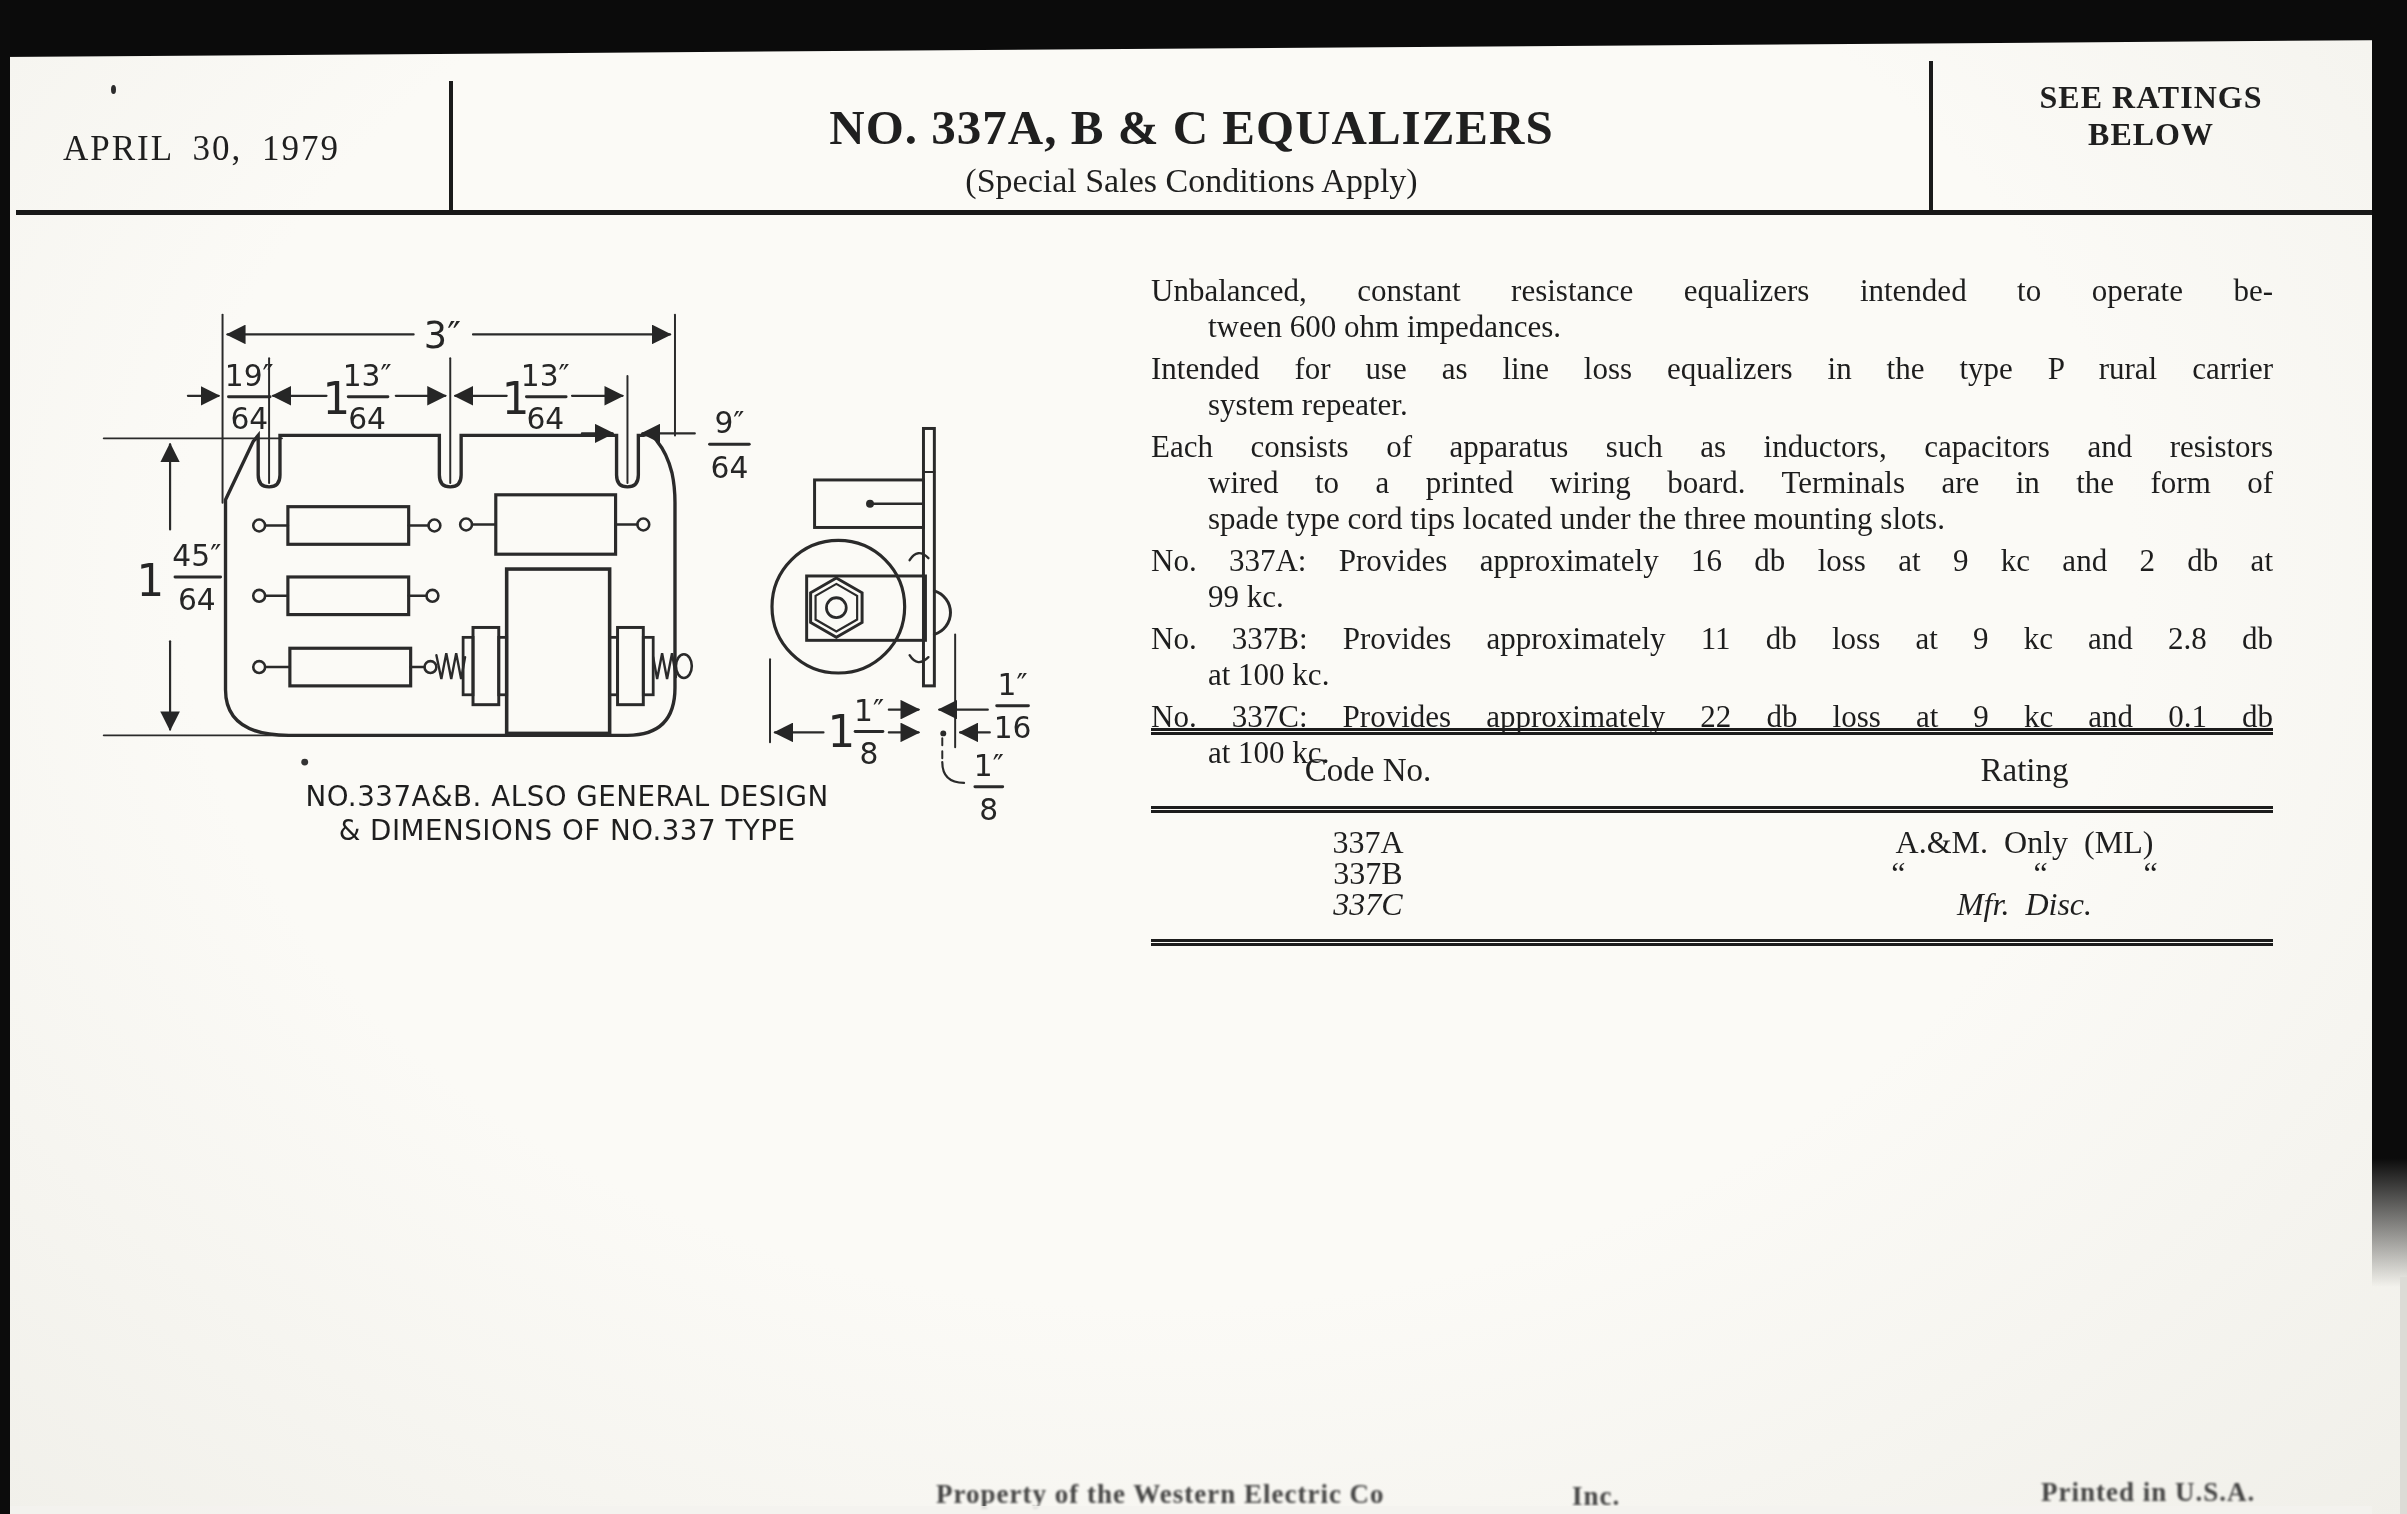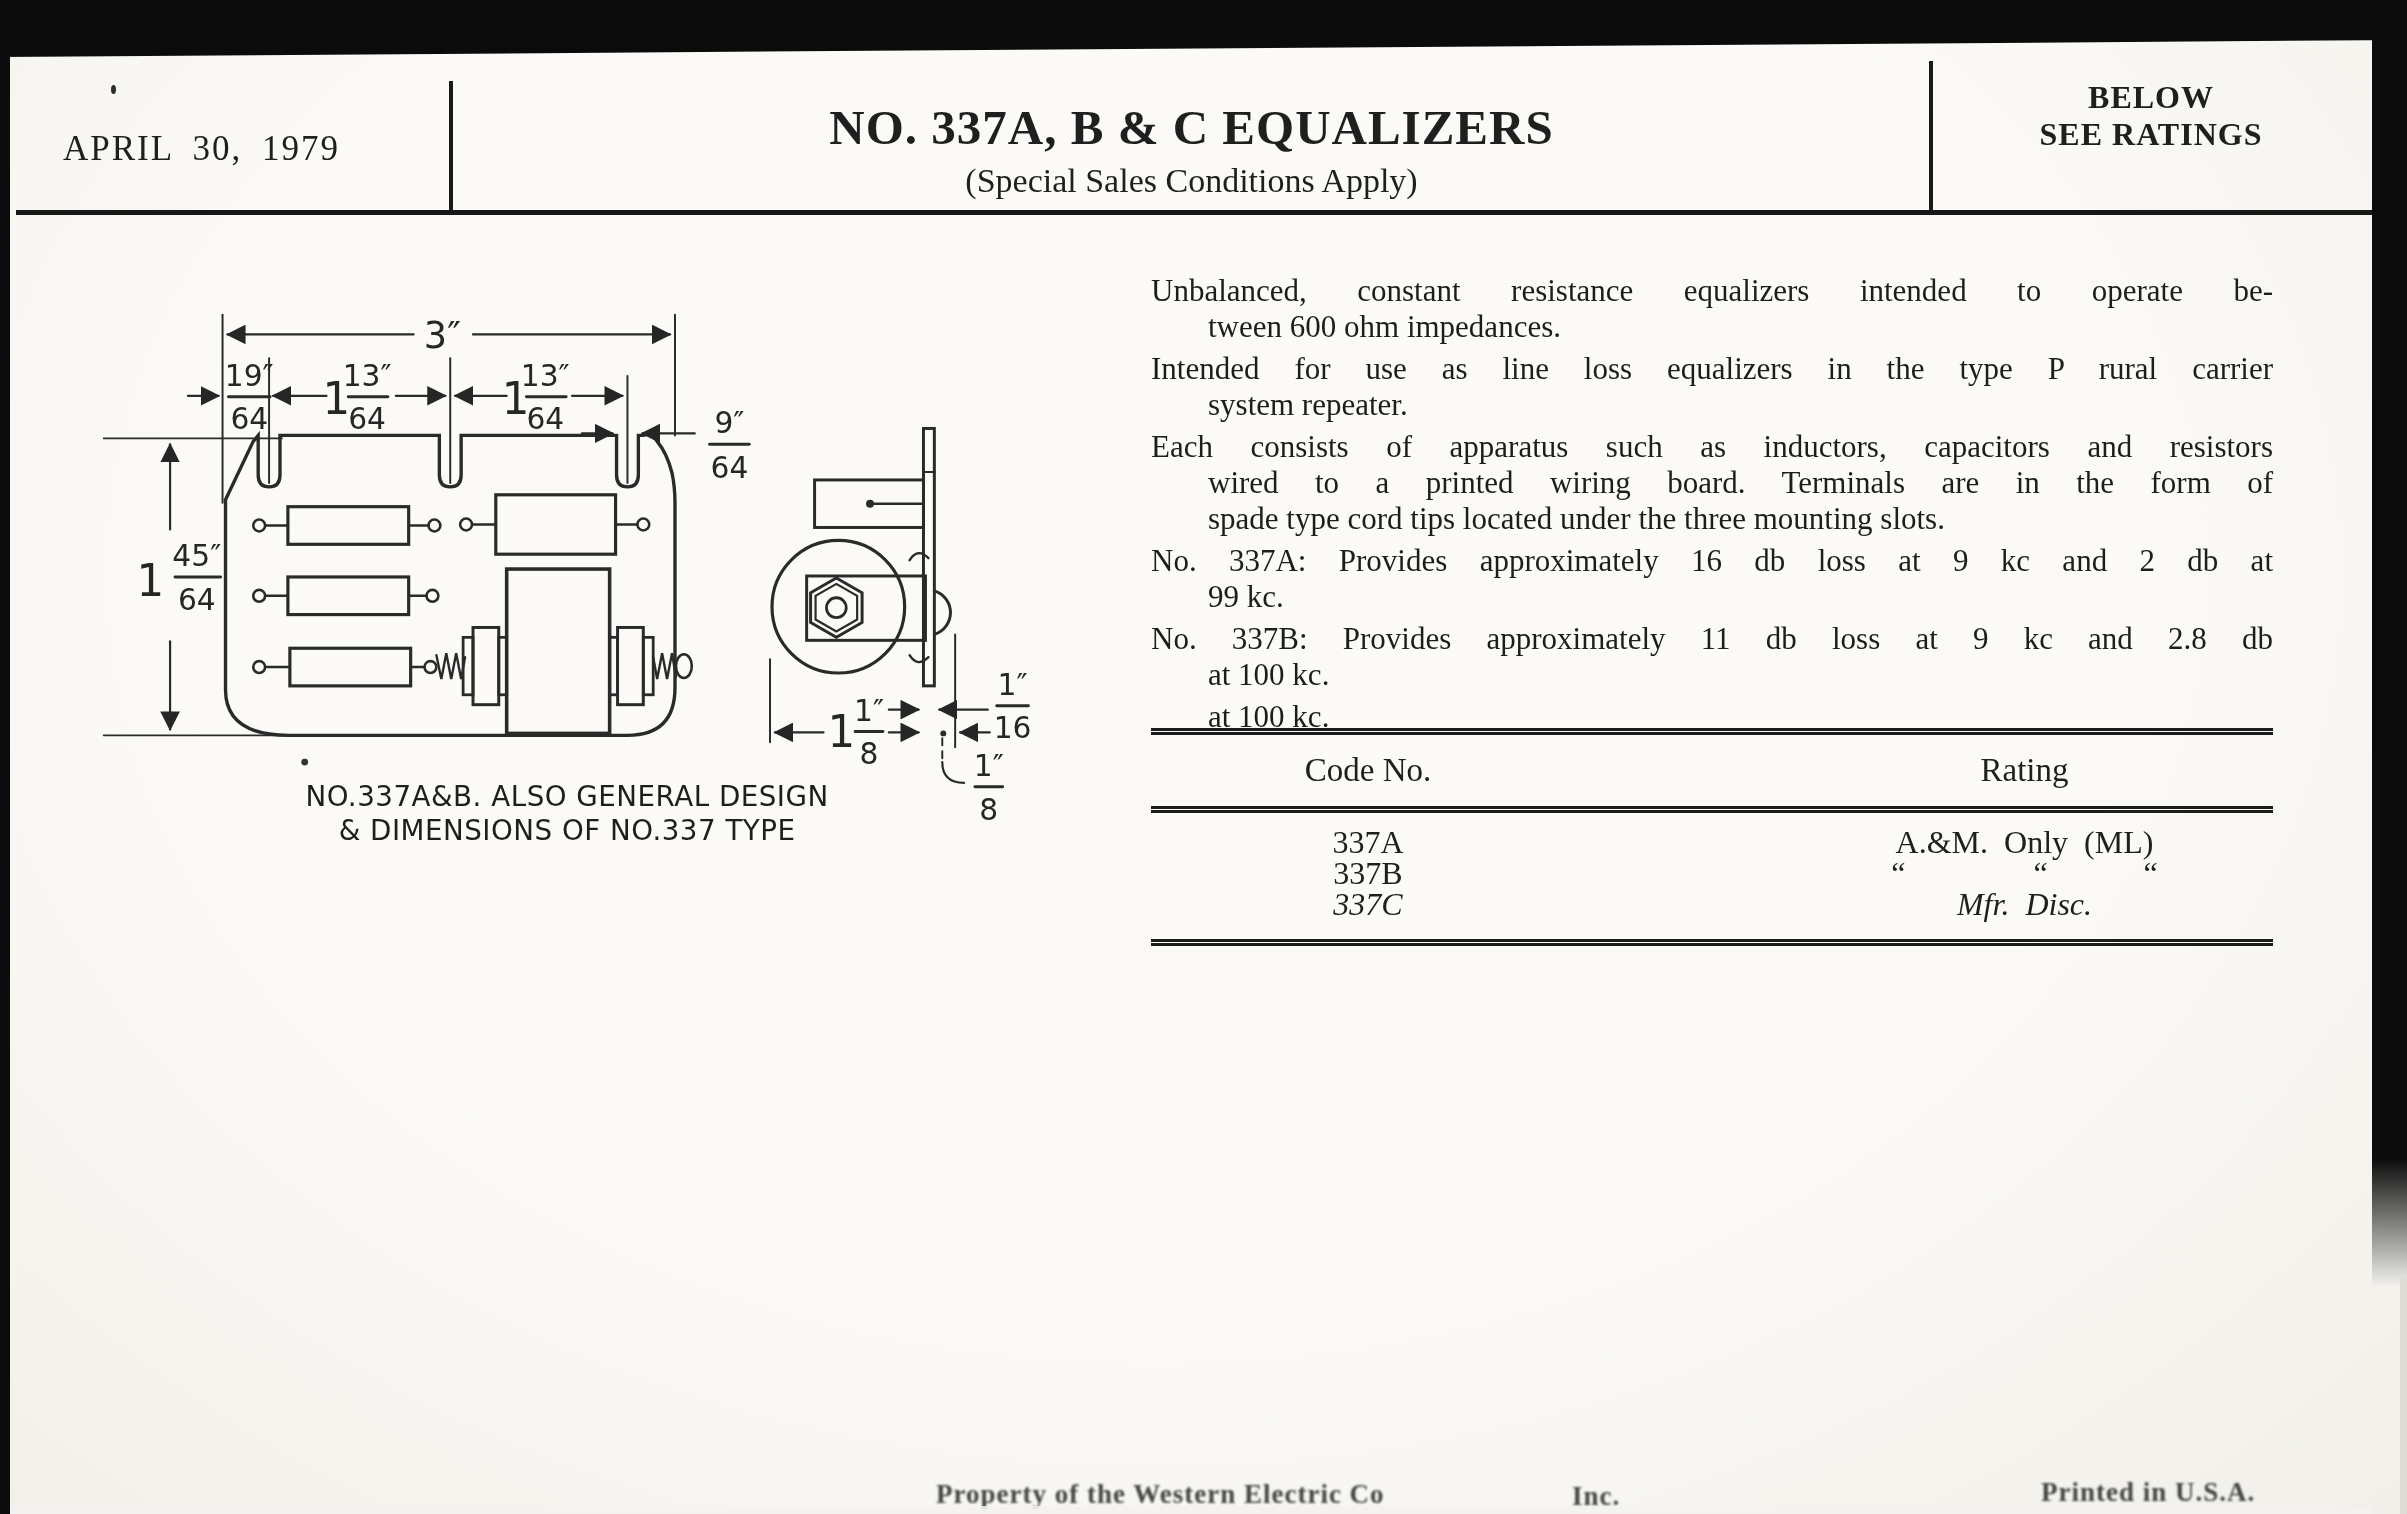--- a/index.html
+++ b/index.html
@@ -69,22 +69,22 @@
   <div class="abs speck" style="left:111px;top:85px;width:5px;height:9px"></div>
 
   <div class="abs date">APRIL 30, 1979</div>
   <div class="abs vrule" style="left:449px;top:81px;height:130px"></div>
   <div class="abs title-block">
     <div class="title">NO. 337A, B &amp; C EQUALIZERS</div>
     <div class="subtitle">(Special Sales Conditions Apply)</div>
   </div>
   <div class="abs vrule" style="left:1929px;top:61px;height:149px"></div>
   <div class="abs ratings-note">
+    <div>SEE RATINGS</div>
     <div>BELOW</div>
-    <div>SEE RATINGS</div>
   </div>
   <div class="abs hrule"></div>
 
   <div class="abs body-col">
       <div class="para">
         <div class="bline">Unbalanced, constant resistance equalizers intended to operate be-</div>
         <div class="bline cont last">tween 600 ohm impedances.</div>
       </div>
       <div class="para">
         <div class="bline">Intended for use as line loss equalizers in the type P rural carrier</div>
@@ -97,20 +97,21 @@
       </div>
       <div class="para">
         <div class="bline">No. 337A: Provides approximately 16 db loss at 9 kc and 2 db at</div>
         <div class="bline cont last">99 kc.</div>
       </div>
       <div class="para">
         <div class="bline">No. 337B: Provides approximately 11 db loss at 9 kc and 2.8 db</div>
         <div class="bline cont last">at 100 kc.</div>
       </div>
       <div class="para">
+        <div class="bline">No. 337C: Provides approximately 22 db loss at 9 kc and 0.1 db</div>
         <div class="bline cont last">at 100 kc.</div>
       </div>
     </div>
 
   <div class="abs rtable">
     <div class="abs dbl t-rule-top"></div>
     <div class="abs t-head tcol-code">Code No.</div>
     <div class="abs t-head tcol-rating">Rating</div>
     <div class="abs dbl t-rule-mid"></div>
     <div class="abs t-rows">

